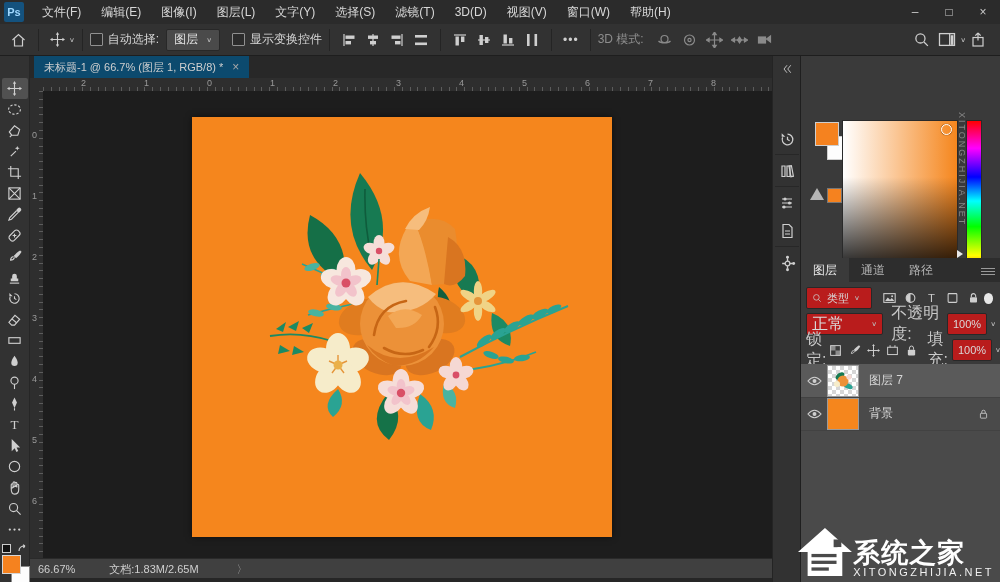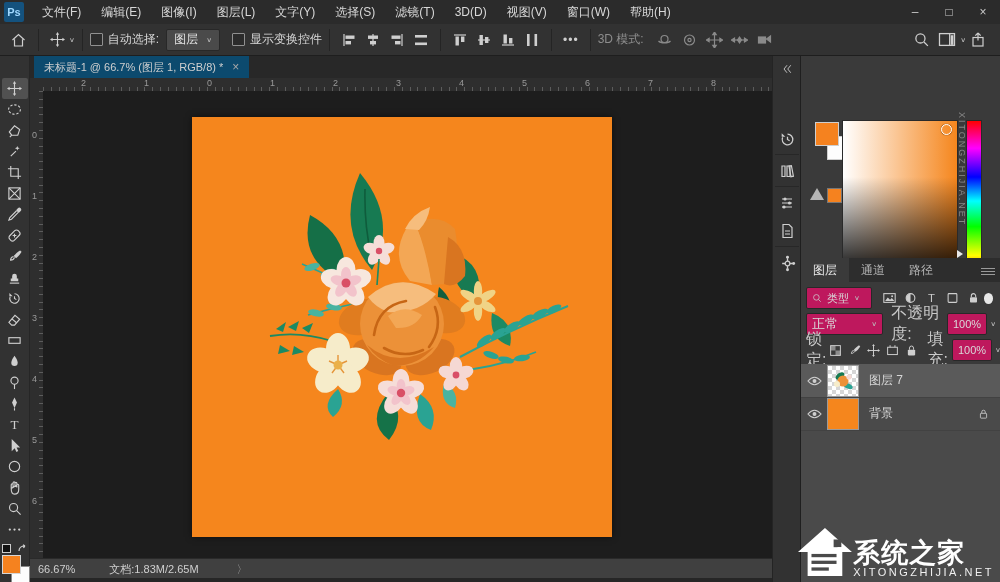--- a/index.html
+++ b/index.html
@@ -70,21 +70,21 @@
   .warnsw{position:absolute;width:13px;height:13px;background:#F5821F;border:1px solid #777}
   .cfield{position:absolute;left:41px;top:34px;width:114px;height:160px;
           background-image:linear-gradient(to top,#000,rgba(0,0,0,0) 65%),linear-gradient(to right,#fff,#F5861D);
           border:1px solid #2a2a2a}
   .cmark{position:absolute;width:9px;height:9px;border:1.5px solid #fff;border-radius:50%;box-shadow:0 0 1px #000}
   .hubar{position:absolute;left:165px;top:34px;width:14px;height:160px;border:1px solid #2a2a2a;
          background:linear-gradient(180deg,#ff0000,#ff00ff 17%,#0000ff 35%,#00ffff 50%,#00ff00 66%,#ffff00 84%,#ff0000)}
   .huarr{position:absolute;left:156px;width:0;height:0;border-top:4px solid transparent;border-bottom:4px solid transparent;border-left:6px solid #e8e8e8}
   
   .lrow{position:absolute;left:0;right:0;display:flex;align-items:center;color:#d9d9d9}
-  .sbox{height:20px;background:#be185d;border:1px solid #282828;border-radius:2px;display:flex;align-items:center;padding:0 5px;gap:5px}
+  .sbox{height:20px;background:#b91c1c;border:1px solid #282828;border-radius:2px;display:flex;align-items:center;padding:0 5px;gap:5px}
   .vlabel{font-size:16px;color:#c9c9c9}
   .lkicon{margin:0 3px}
   .layerlist{position:absolute;left:0;right:0;bottom:0;background:#4a4a4a}
   .layer{position:absolute;left:0;right:0;height:33px;display:flex;align-items:center;border-bottom:1px solid #424242}
   .layer.sel{background:#5a5a5a}
   .eyebox{width:26px;display:flex;justify-content:center}
   .thumb{width:32px;height:32px;border:1px solid #9a9a9a;box-sizing:border-box;position:relative;overflow:hidden}
   .checker{background:#fff;background-image:linear-gradient(45deg,#d6d6d6 25%,transparent 25%,transparent 75%,#d6d6d6 75%),linear-gradient(45deg,#d6d6d6 25%,transparent 25%,transparent 75%,#d6d6d6 75%);background-size:8px 8px;background-position:0 0,4px 4px}
   .lname{margin-left:10px;font-size:12px}
   
@@ -712,21 +712,21 @@
             <rect class="f" x="4" y="7" width="8" height="6" rx="1"></rect>
             <path d="M5.5 7V5.5a2.5 2.5 0 0 1 5 0V7"></path>
           </svg>
         </span>
       <span style="flex:1"></span>
       <span style="width:11px;height:11px;border-radius:50%;background:#e8e8e8;margin-right:3px"></span>
     </div>
 
     <div class="lrow" style="top:256px;height:24px;padding:0 5px">
       <div class="sbox" style="width:86px;justify-content:space-between">
-        <span style="font-size:13px">正常</span>
+        <span style="font-size:16px">正常</span>
         <span class="chev">∨</span>
       </div>
       <span class="vlabel" style="margin-left:8px">不透明度:</span>
       <div class="sbox" style="width:34px;margin-left:4px">
         <span style="font-size:11px">100%</span>
       </div>
       <span class="chev" style="margin-left:3px">∨</span>
     </div>
 
     <div class="lrow" style="top:282px;height:24px;padding:0 5px">

